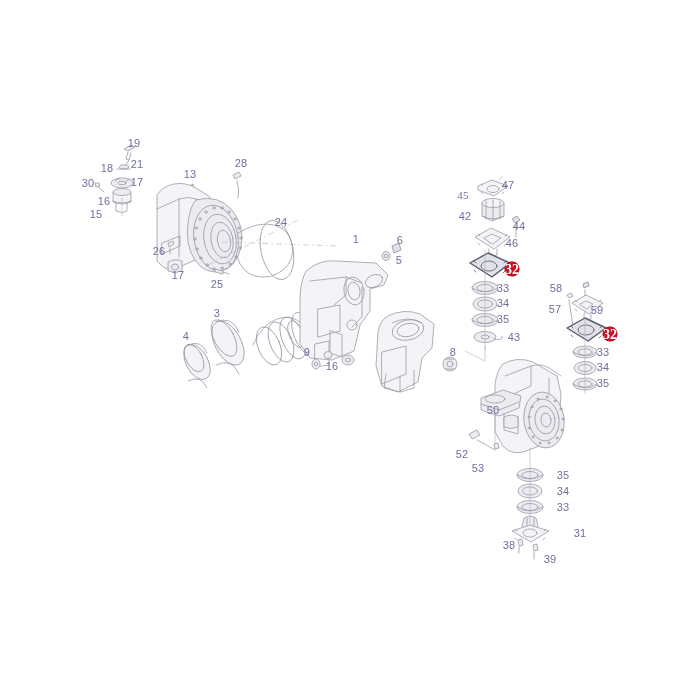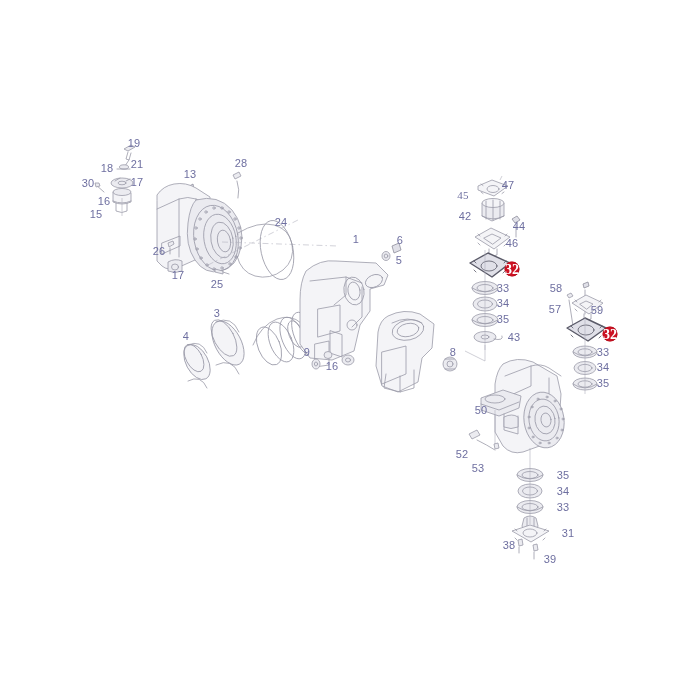--- a/index.html
+++ b/index.html
@@ -366,26 +366,26 @@
     <span class="callout" style="left: 503px; top: 288px;">33</span>
     <span class="callout" style="left: 503px; top: 303px;">34</span>
     <span class="callout" style="left: 503px; top: 319px;">35</span>
     <span class="callout" style="left: 514px; top: 337px;">43</span>
     <span class="callout" style="left: 556px; top: 288px;">58</span>
     <span class="callout" style="left: 597px; top: 281px; margin-top: 29px;">59</span>
     <span class="callout" style="left: 555px; top: 309px;">57</span>
     <span class="callout" style="left: 603px; top: 352px;">33</span>
     <span class="callout" style="left: 603px; top: 367px;">34</span>
     <span class="callout" style="left: 603px; top: 383px;">35</span>
-    <span class="callout" style="left: 481px; top: 410px; text-align: right;">50</span>
+    <span class="callout" style="left: 493px; top: 410px; text-align: right;">50</span>
     <span class="callout" style="left: 462px; top: 454px;">52</span>
     <span class="callout" style="left: 478px; top: 468px;">53</span>
     <span class="callout" style="left: 563px; top: 475px;">35</span>
     <span class="callout" style="left: 563px; top: 491px;">34</span>
     <span class="callout" style="left: 563px; top: 507px;">33</span>
-    <span class="callout" style="left: 568px; top: 533px;">31</span>
+    <span class="callout" style="left: 580px; top: 533px;">31</span>
     <span class="callout" style="left: 509px; top: 545px;">38</span>
     <span class="callout" style="left: 550px; top: 559px;">39</span>
 
     <span class="badge" style="left: 512px; top: 269px;">32</span>
     <span class="badge" style="left: 610px; top: 334px;">32</span>
   </div>
 </div>
 
 </body></html>

